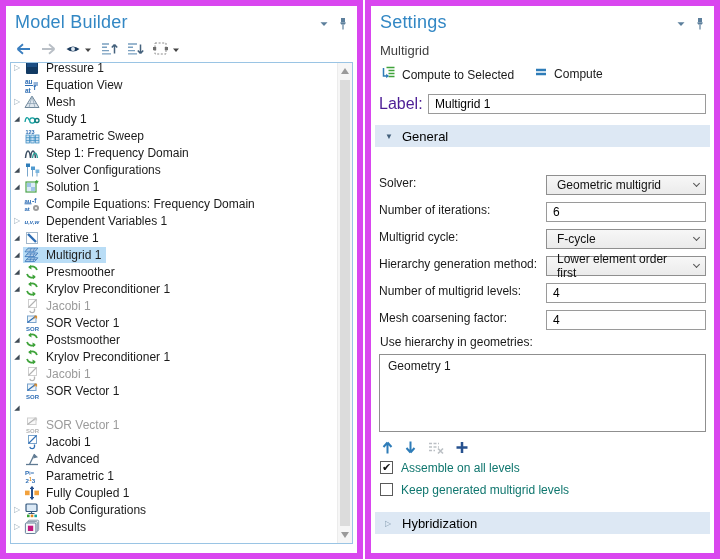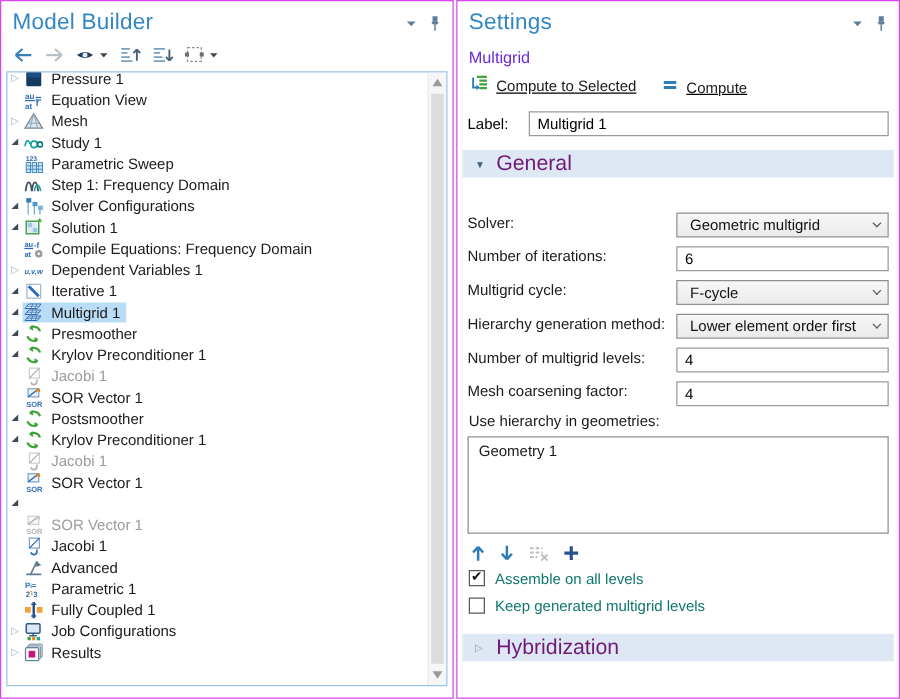--- a/index.html
+++ b/index.html
@@ -1,18 +1,18 @@
 <!DOCTYPE html>
 <html><head>
 <meta charset="utf-8">
 <style>
   html,body{margin:0;padding:0;width:720px;height:560px;background:#fff;
     font-family:"Liberation Sans",sans-serif;overflow:hidden;position:relative;}
   *{box-sizing:border-box;}
-  .panel{position:absolute;background:#fff;border:1px solid #d946ef;}
+  .panel{position:absolute;background:#fff;border:6px solid #d946ef;}
   #left-panel{left:0;top:0;width:363px;height:559px;}
   #right-panel{left:365px;top:0;width:355px;height:559px;}
   .panel-head{position:relative;padding:6px 8px 0 9px;height:30px;}
   .panel-title{font-size:18px;color:#3287c4;letter-spacing:.2px;}
   .head-icons{position:absolute;right:9px;top:11px;display:flex;gap:9px;align-items:center;}
   .hicon{display:inline-flex;align-items:center;}
 
   
   #mb-toolbar{display:flex;align-items:center;gap:8px;padding:3px 0 0 9px;height:22px;}
   .tbtn{display:inline-flex;align-items:center;gap:3px;}
@@ -38,32 +38,32 @@
     border-left:1px solid #ececec;}
   .sarr{position:absolute;left:3px;width:0;height:0;}
   .sarr.up{top:5px;border-left:4.5px solid transparent;border-right:4.5px solid transparent;
     border-bottom:6px solid #9a9a9a;}
   .sarr.down{bottom:5px;border-left:4.5px solid transparent;border-right:4.5px solid transparent;
     border-top:6px solid #9a9a9a;}
   .thumb{position:absolute;left:2px;right:2px;top:17px;bottom:17px;background:#dcdcdc;}
 
   
   .rp-body{padding:0 8px;}
-  .subtitle{font-size:13px;color:#6d28d9;margin:7px 0 0 1px;}
-  .actions{display:flex;align-items:flex-end;gap:20px;margin:7px 0 0 1px;height:18px;text-decoration:underline;}
+  .subtitle{font-size:13px;color:#404040;margin:7px 0 0 1px;}
+  .actions{display:flex;align-items:flex-start;gap:20px;margin:7px 0 0 1px;height:18px;}
   .action{display:flex;align-items:center;gap:6px;font-size:12px;color:#1a1a1a;}
   .label-row{display:flex;align-items:center;margin-top:11px;gap:9px;}
-  .label-row label{font-size:12px;width:40px;color:#000000;}
+  .label-row label{font-size:16px;width:40px;color:#4c1d95;}
   .label-row input{flex:1;height:20px;border:1px solid #9a9a9a;font:12px "Liberation Sans",sans-serif;
     padding:0 6px;outline:none;}
   .sect{height:22px;background:#dde8f4;margin:11px -4px 0;display:flex;align-items:center;
     padding-left:10px;}
   .sect .tri{width:17px;font-size:8px;color:#44617c;}
   .sect .tri.col{color:#8aa0b4;}
-  .sect-title{font-size:17px;color:#701a75;}
+  .sect-title{font-size:13px;color:#000000;}
   #fields{margin-top:26px;}
   .frow{display:flex;align-items:center;height:20px;margin-bottom:7px;}
   .flabel{flex:0 0 167px;font-size:12px;color:#1a1a1a;}
   .fctrl{flex:1;height:16px;position:relative;}
   .select{height:20px;border:1px solid #8f8f8f;background:linear-gradient(#f7f7f7,#ebebeb);
     display:flex;align-items:center;padding:0 18px 0 10px;font-size:12px;color:#111;}
   .ddarr{position:absolute;right:7px;top:6px;width:5px;height:5px;border-right:1.4px solid #555;
     border-bottom:1.4px solid #555;transform:rotate(45deg);}
   input.txt{width:100%;height:20px;border:1px solid #9a9a9a;font:12px "Liberation Sans",sans-serif;
     padding:0 6px;outline:none;}

